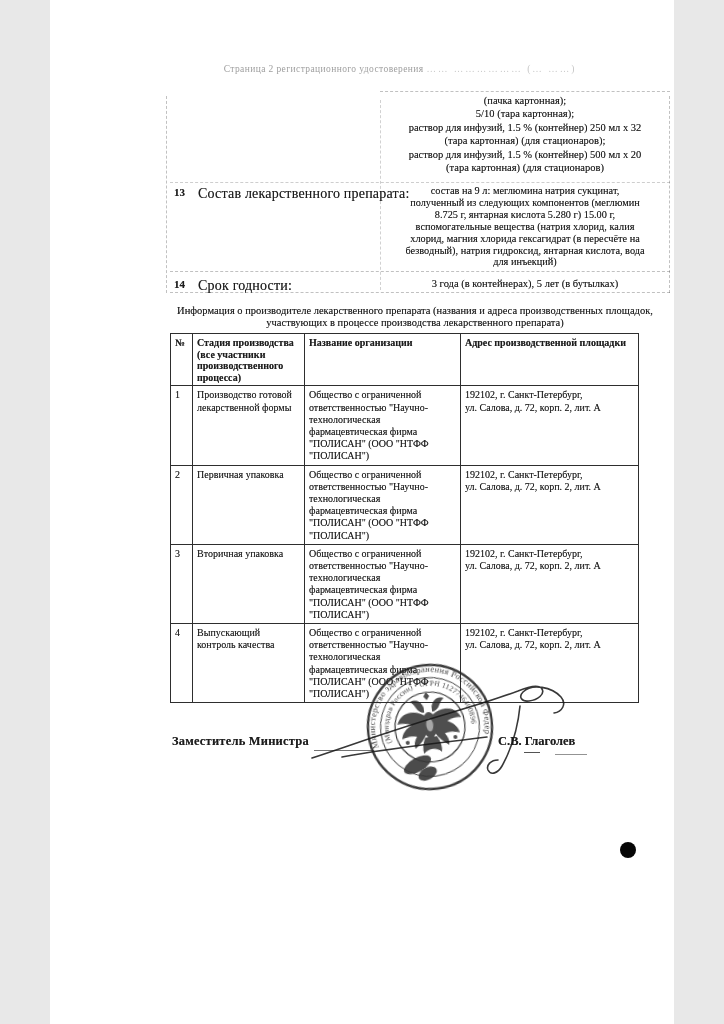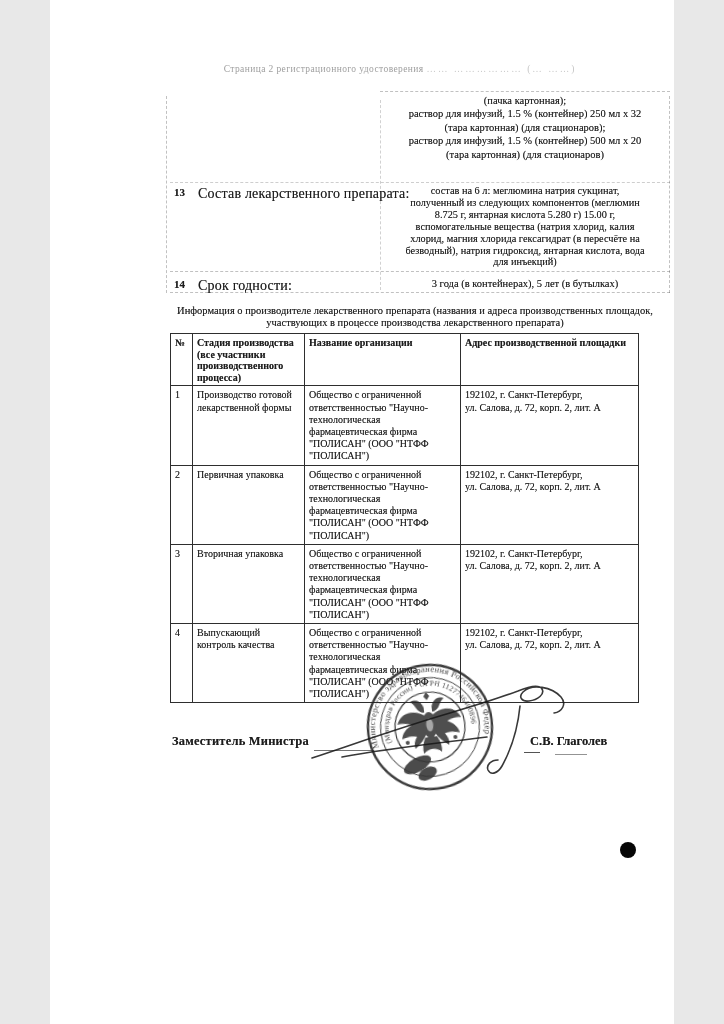--- a/index.html
+++ b/index.html
@@ -53,21 +53,21 @@
   table.mtable th, table.mtable td {
     border: 1.4px solid #2e2e2e;
     vertical-align: top; text-align: left;
     padding: 3px 4px 2px 4px;
     overflow: hidden;
   }
   table.mtable th { font-weight: bold; font-size: 10px; line-height: 11.6px; }
 
   
   .sig-title { left: 122px; top: 734px; font-size: 12.5px; font-weight: bold; letter-spacing: 0.2px; }
-  .sig-name  { left: 448px; top: 734px; font-size: 12.5px; font-weight: bold; margin-left: 32px; }
+  .sig-name  { left: 448px; top: 734px; font-size: 12.5px; font-weight: bold; }
   .sig-line-left  { left: 264px; top: 750px; width: 60px; border-top: 1px solid rgba(40,40,40,0.65); height:0; }
   .sig-line-right { left: 505px; top: 754px; width: 32px; border-top: 1px solid rgba(40,40,40,0.5); height:0; }
   .sig-underdash  { left: 474px; top: 752px; width: 16px; border-top: 1.5px solid rgba(40,40,40,0.8); height:0; }
 
   .stamp-wrap { left: 312px; top: 659px; width: 136px; height: 136px; transform: rotate(-7deg); opacity: 0.88; }
   .stamp-wrap svg { filter: blur(0.3px); }
 
   .sig-svg { left: 240px; top: 650px; width: 320px; height: 170px; }
 
   .black-dot {
@@ -89,30 +89,31 @@
   <div class="abs vdash" style="left:116px; top:96px; height:197px;"></div>
   <div class="abs vdash" style="left:330px; top:100px; height:190px; opacity:.75;"></div>
   <div class="abs vdash" style="left:619px; top:96px; height:197px;"></div>
   <div class="abs hdash" style="left:330px; top:91px; width:290px;"></div>
   <div class="abs hdash" style="left:120px; top:182px; width:500px; opacity:.8;"></div>
   <div class="abs hdash" style="left:120px; top:271px; width:500px;"></div>
   <div class="abs hdash" style="left:120px; top:292px; width:500px;"></div>
 
   <div class="abs value-col doc-text" style="top:94px;">
     <div>(пачка картонная);</div>
+    <div>5/10 (тара картонная);</div>
     <div>раствор для инфузий, 1.5 % (контейнер) 250 мл х 32</div>
     <div>(тара картонная) (для стационаров);</div>
     <div>раствор для инфузий, 1.5 % (контейнер) 500 мл х 20</div>
     <div>(тара картонная) (для стационаров)</div>
   </div>
 
   <div class="abs row-num doc-text" style="left:124px; top:186px;">13</div>
   <div class="abs row-label doc-text" style="left:148px; top:186px;">Состав лекарственного препарата:</div>
   <div class="abs value-col tight doc-text" style="top:185px;">
-    <div>состав на 6 л: меглюмина натрия сукцинат,</div>
+    <div>состав на 9 л: меглюмина натрия сукцинат,</div>
     <div>полученный из следующих компонентов (меглюмин</div>
     <div>8.725 г, янтарная кислота 5.280 г) 15.00 г,</div>
     <div>вспомогательные вещества (натрия хлорид, калия</div>
     <div>хлорид, магния хлорида гексагидрат (в пересчёте на</div>
     <div>безводный), натрия гидроксид, янтарная кислота, вода</div>
     <div>для инъекций)</div>
   </div>
 
   <div class="abs row-num doc-text" style="left:124px; top:278px;">14</div>
   <div class="abs row-label doc-text" style="left:148px; top:278px;">Срок годности:</div>

